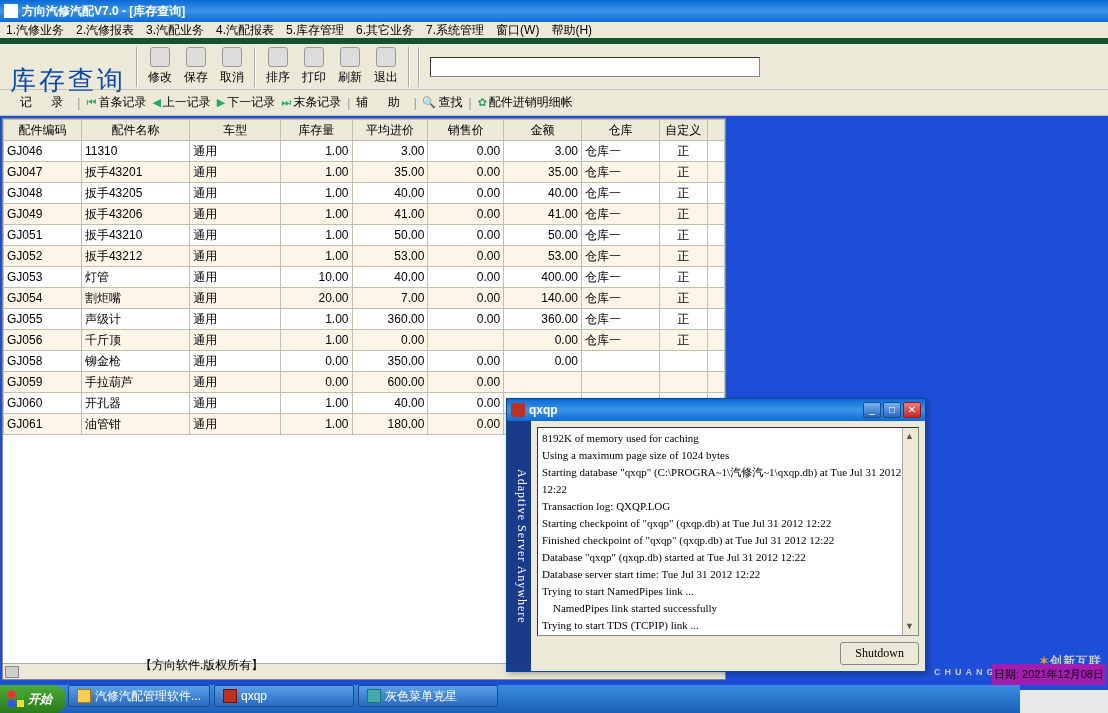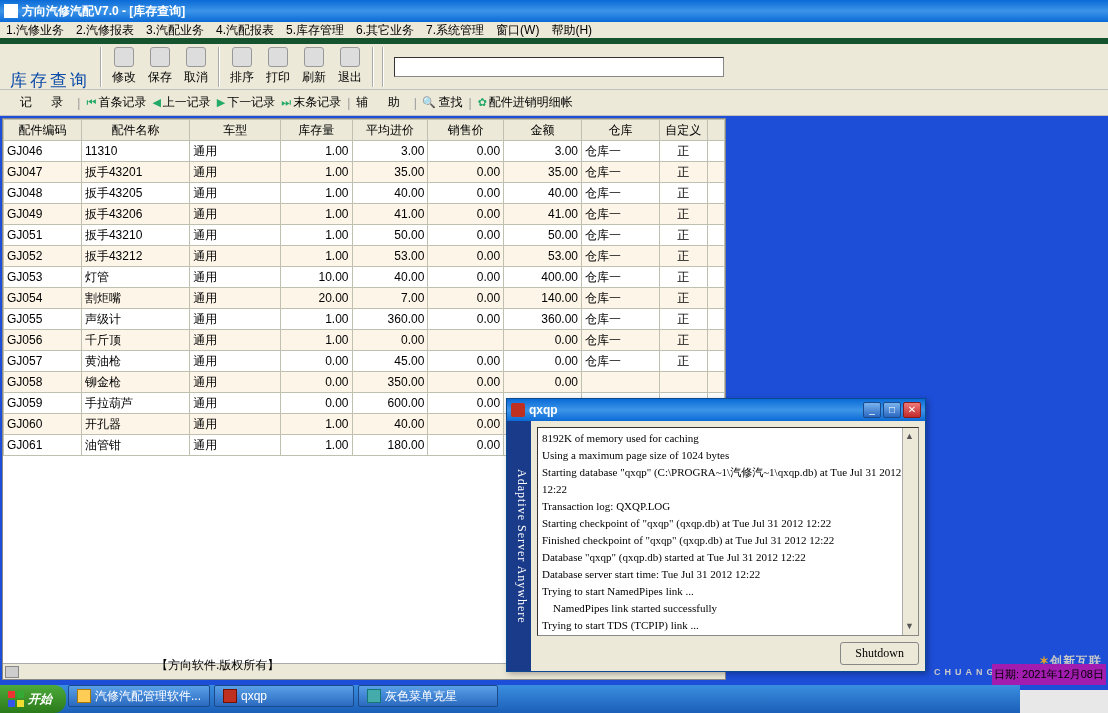--- a/index.html
+++ b/index.html
@@ -8,21 +8,21 @@
 
 .main-window { position: absolute; left: 0; top: 0; width: 1108px; height: 690px; background: #1d4ed8; }
 .title-bar { height: 22px; background: linear-gradient(to bottom,#0a6ad6 0%,#3d95e8 50%,#0a6ad6 100%); color: #fff; display: flex; align-items: center; padding: 0 4px; }
 .title-bar .app-icon { width: 14px; height: 14px; background: #fff; margin-right: 4px; }
 .title-bar .title-text { flex: 1; font-weight: bold; }
 
 .menu-bar { height: 22px; background: #ece9d8; border-bottom: 6px solid #14532d; display: flex; align-items: center; padding: 0 6px; }
 .menu-bar span { margin-right: 12px; cursor: default; font-size: 12px; }
 
 .toolbar { height: 46px; background: #ece9d8; border-bottom: 1px solid #c0c0c0; display: flex; align-items: center; padding: 2px 4px; }
-.query-title { font-family: Liberation Serif, serif; font-size: 17px; color: #0a4aa8; letter-spacing: 3px; padding: 0 6px; margin-top: 28px; }
+.query-title { font-family: Liberation Serif, serif; font-size: 26px; color: #0a4aa8; letter-spacing: 3px; padding: 0 6px; margin-top: 28px; }
 .toolbar-sep { width: 2px; height: 40px; border-left: 1px solid #aaa; border-right: 1px solid #fff; margin: 0 4px; }
 .tb-btn { width: 36px; text-align: center; cursor: pointer; }
 .tb-btn .ico { width: 20px; height: 20px; margin: 0 auto 2px; background: #ddd; border: 1px solid #999; border-radius: 3px; }
 .tb-btn .lbl { font-size: 12px; }
 .toolbar-input { margin-left: 6px; width: 330px; height: 20px; border: 1px inset #888; background: #fff; }
 
 .nav-bar { height: 26px; background: #ece9d8; border-bottom: 1px solid #c0c0c0; display: flex; align-items: center; padding: 0 20px; gap: 6px; }
 .nav-label { letter-spacing: 8px; }
 .nav-sep { color: #999; }
 .nav-item { display: flex; align-items: center; gap: 2px; cursor: pointer; }
@@ -35,21 +35,21 @@
 th { background: #ece9d8; font-weight: normal; text-align: center; }
 td.num { text-align: right; }
 td.cen { text-align: center; }
 tbody tr:nth-child(even) td { background: #fdf5e8; }
 
 
 .hscroll { position: absolute; bottom: 0; left: 0; right: 0; height: 16px; background: #ece9d8; border-top: 1px solid #aaa; }
 .hscroll .thumb { position:absolute; left:2px; top:2px; width:14px; height:12px; background:#cdcdcd; border:1px solid #888; }
 
 
-.footer-line { position: absolute; left: 156px; bottom: 16px; font-size: 12px; }
+.footer-line { position: absolute; left: 140px; bottom: 16px; font-size: 12px; }
 .footer-right { position: absolute; right: 200px; bottom: 16px; font-size: 12px; }
 
 
 .dialog { position: absolute; left: 506px; top: 398px; width: 420px; height: 274px; border: 1px solid #0a4a90; background: #ece9d8; box-shadow: 2px 2px 6px rgba(0,0,0,0.3); }
 .dlg-title { height: 22px; background: linear-gradient(to bottom,#0a6ad6 0%,#3d95e8 50%,#0a6ad6 100%); color:#fff; display:flex; align-items:center; padding:0 4px; }
 .dlg-title .dlg-icon { width:14px;height:14px;background:#c03020;margin-right:4px;border-radius:2px; }
 .dlg-title .t { flex:1; font-weight:bold; }
 .win-btns { display:flex; gap:2px; }
 .win-btn { width:18px; height:16px; background:linear-gradient(#7ab3ef,#2a68c0); border:1px solid #1a4a8a; border-radius:2px; color:#fff; font-size:10px; text-align:center; line-height:14px; cursor:pointer; }
 .win-btn.close { background:linear-gradient(#ef7a7a,#c02a2a); border-color:#8a1a1a; }
@@ -301,32 +301,20 @@
             <td class="cen">正</td>
             <td></td>
           </tr>
           <tr>
             <td>GJ056</td>
             <td>千斤顶</td>
             <td>通用</td>
             <td class="num">1.00</td>
             <td class="num">0.00</td>
             <td class="num"></td>
-            <td class="num">0.00</td>
-            <td>仓库一</td>
-            <td class="cen">正</td>
-            <td></td>
-          </tr>
-          <tr>
-            <td>GJ057</td>
-            <td>黄油枪</td>
-            <td>通用</td>
-            <td class="num">0.00</td>
-            <td class="num">45.00</td>
-            <td class="num">0.00</td>
             <td class="num">0.00</td>
             <td>仓库一</td>
             <td class="cen">正</td>
             <td></td>
           </tr>
           <tr>
             <td>GJ058</td>
             <td>铆金枪</td>
             <td>通用</td>
             <td class="num">0.00</td>

